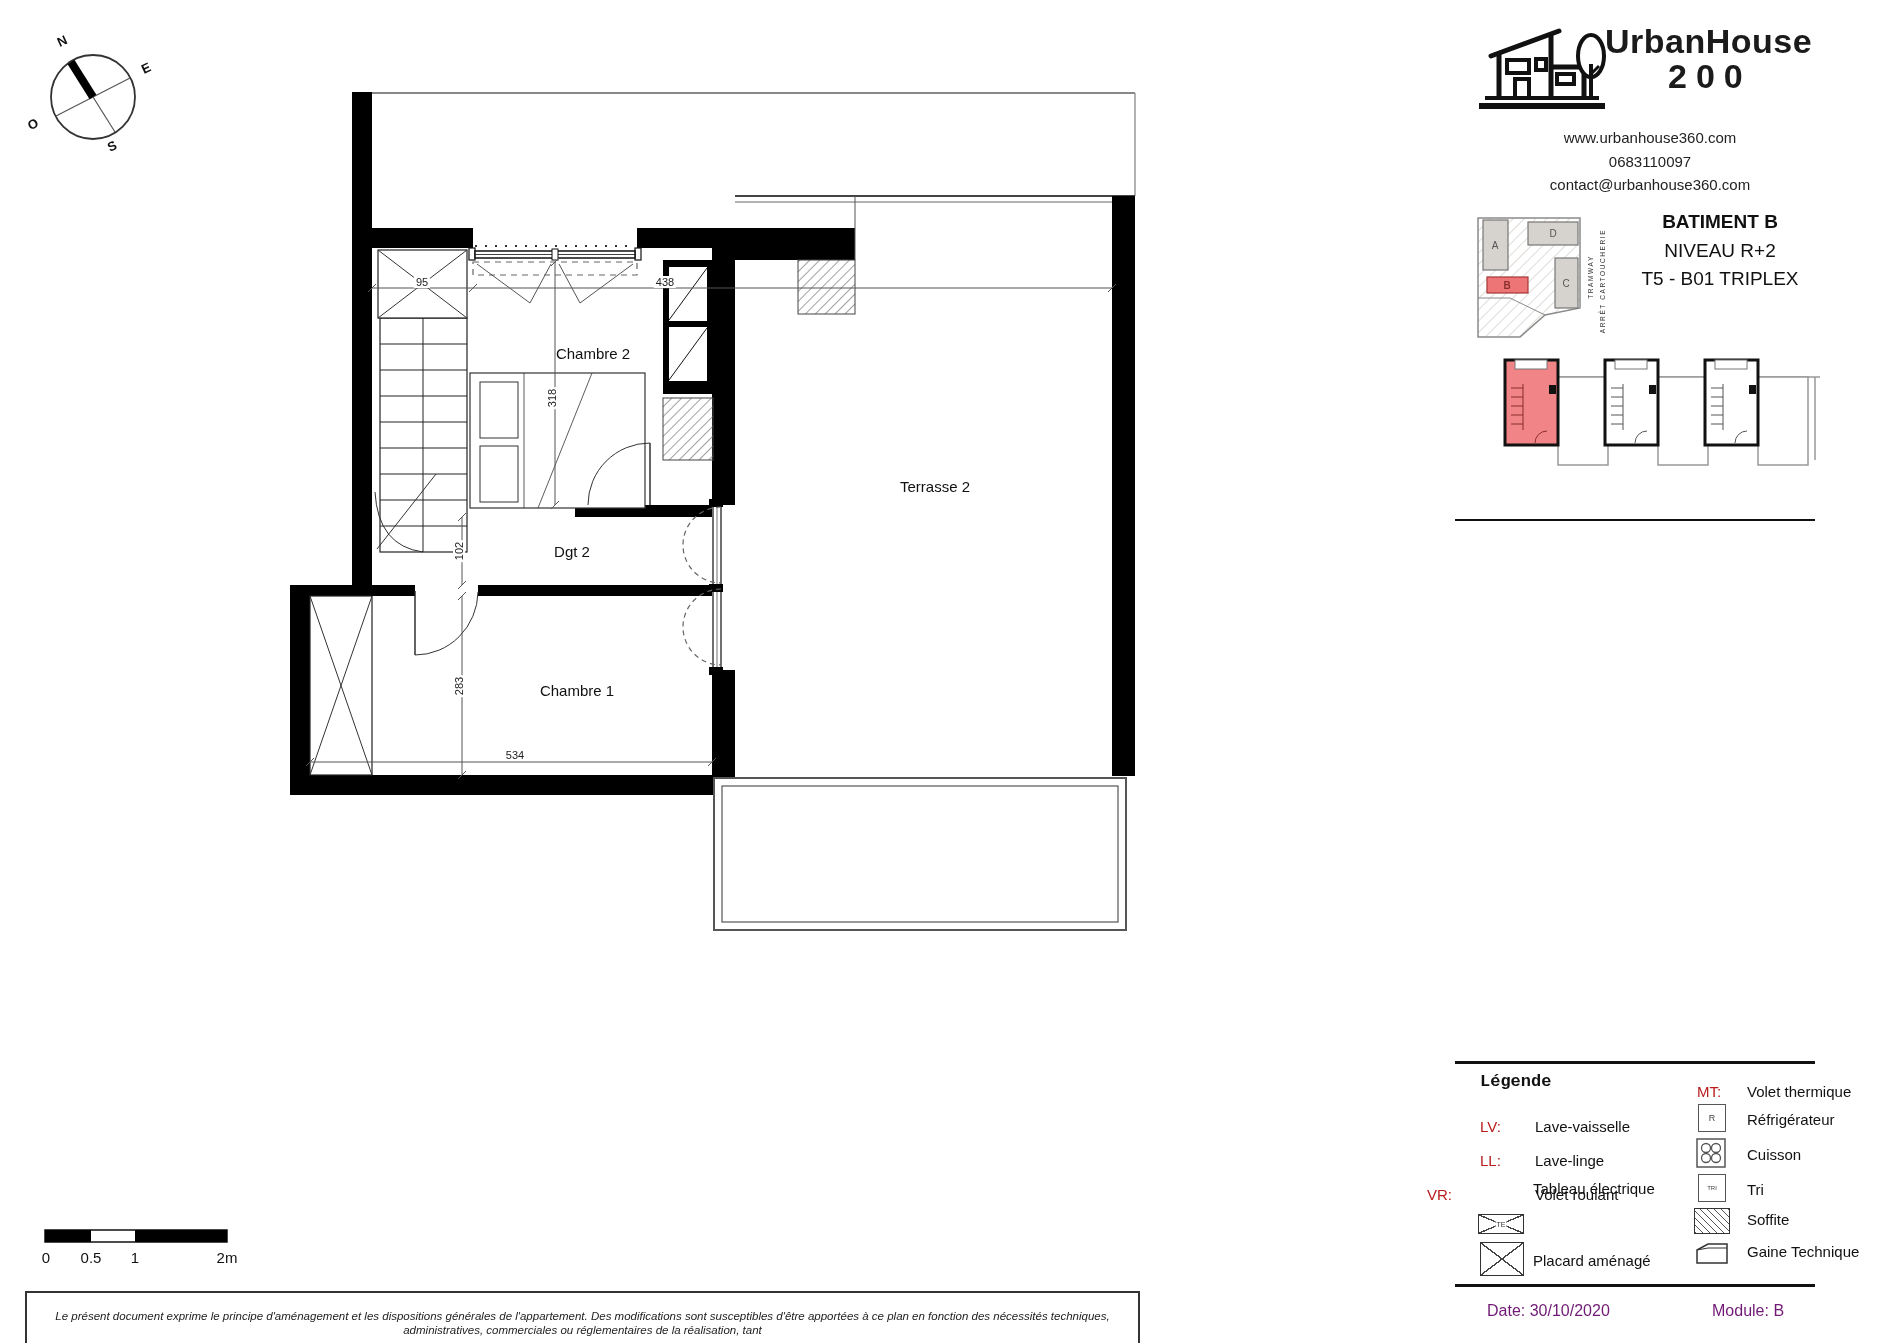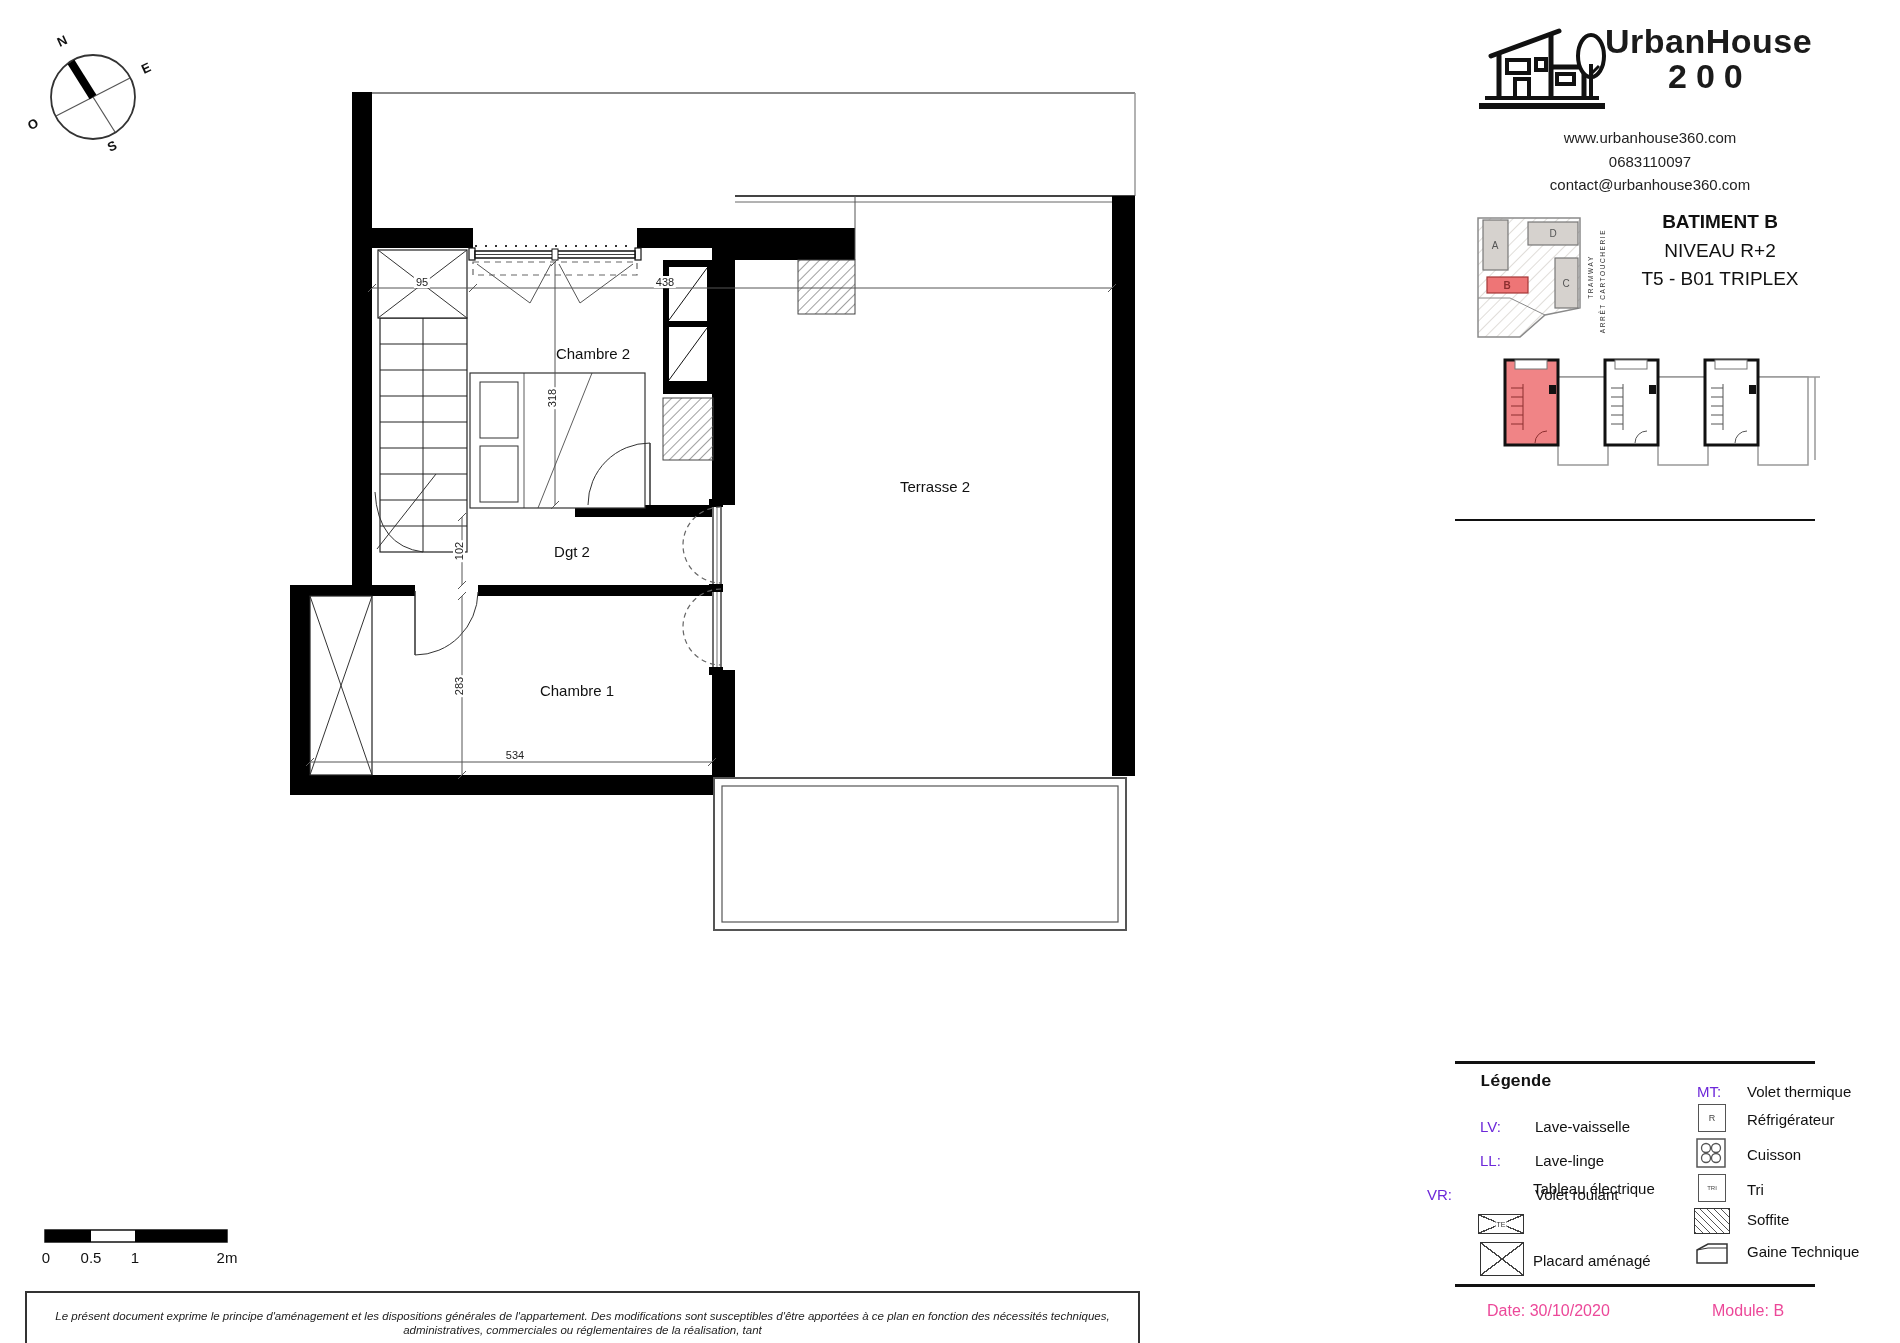--- a/index.html
+++ b/index.html
@@ -13,32 +13,32 @@
   .compass-letter{font-size:13px;font-weight:bold;transform:translate(-50%,-50%) rotate(-25deg);}
   .site-letter{font-size:10px;color:#555;}
   .site-letter-b{font-size:10px;color:#8c2f2f;font-weight:bold;}
   .tinyvert{font-size:6.5px;letter-spacing:1.6px;color:#333;}
   .brand1{font-size:34px;font-weight:bold;letter-spacing:.5px;color:#1b1b1b;}
   .brand2{font-size:34px;font-weight:bold;letter-spacing:9px;color:#1b1b1b;}
   .contact{width:360px;text-align:center;font-size:15px;line-height:23.5px;color:#222;}
   .tb{width:300px;text-align:center;font-size:19px;line-height:28px;}
   .tb-bold{font-weight:bold;}
   .leg-title{font-size:17px;font-weight:bold;font-family:Liberation Mono, monospace;}
-  .leg-abbr{font-size:15px;color:#6d28d9;}
+  .leg-abbr{font-size:15px;color:#b91c1c;}
   .leg-label{font-size:15px;color:#111;}
   .xbox{border:1.5px solid #333;background-image:
     linear-gradient(to top right, transparent calc(50% - .7px), #444 calc(50% - .7px), #444 calc(50% + .7px), transparent calc(50% + .7px)),
     linear-gradient(to bottom right, transparent calc(50% - .7px), #444 calc(50% - .7px), #444 calc(50% + .7px), transparent calc(50% + .7px));}
   .hatchbox{border:1.5px solid #333;background:repeating-linear-gradient(45deg,#555 0 1px,transparent 1px 5px);}
   .sqicon{border:1.5px solid #555;display:flex;align-items:center;justify-content:center;background:#fff;}
   .sqicon span{color:#444;}
   .icon-te-label{position:absolute;left:50%;top:50%;transform:translate(-50%,-50%);
     font-size:7px;color:#333;background:#fff;padding:0 1px;}
   .scale-label{font-size:15px;color:#111;}
-  .footer-text{font-size:16px;color:#ec4899;}
+  .footer-text{font-size:16px;color:#701a75;}
   .disc-box{width:1111px;height:40px;border:2px solid #333;text-align:center;
     font-style:italic;font-size:11.5px;line-height:14px;color:#222;padding-top:16px;}
 </style>
 </head>
 <body>
 
 <div class="page">
 
   <svg class="abs" style="left:0;top:0" width="1900" height="1343" viewBox="0 0 1900 1343">
     <defs>

